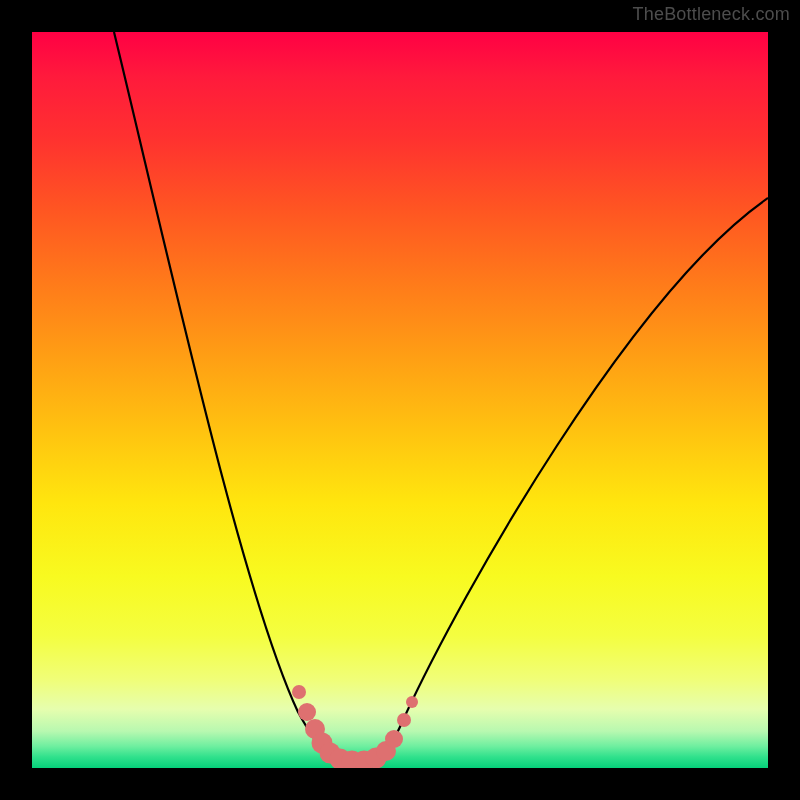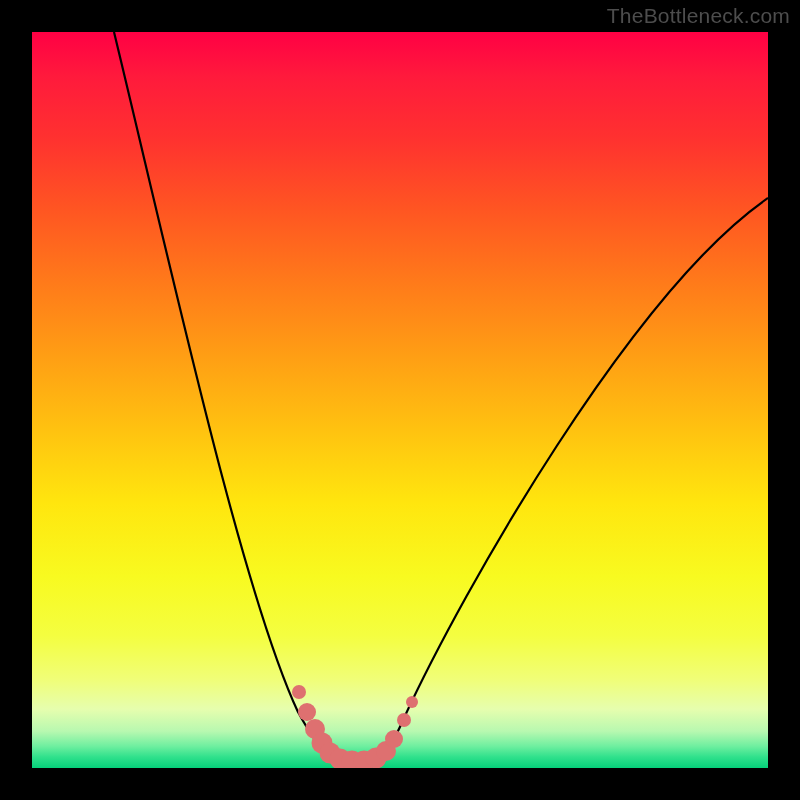--- a/index.html
+++ b/index.html
@@ -48,21 +48,21 @@
       #70EFA0 97%,
       #30E18C 98.5%,
       #06D07A 100%
     );
   }
   .watermark {
     position: absolute;
     top: 4px;
     right: 10px;
     color: #4d4d4d;
-    font-size: 21px;
+    font-size: 18px;
     font-weight: 400;
     letter-spacing: 0.2px;
   }
   svg.curve {
     position: absolute;
     inset: 0;
     width: 100%;
     height: 100%;
   }
 </style>

